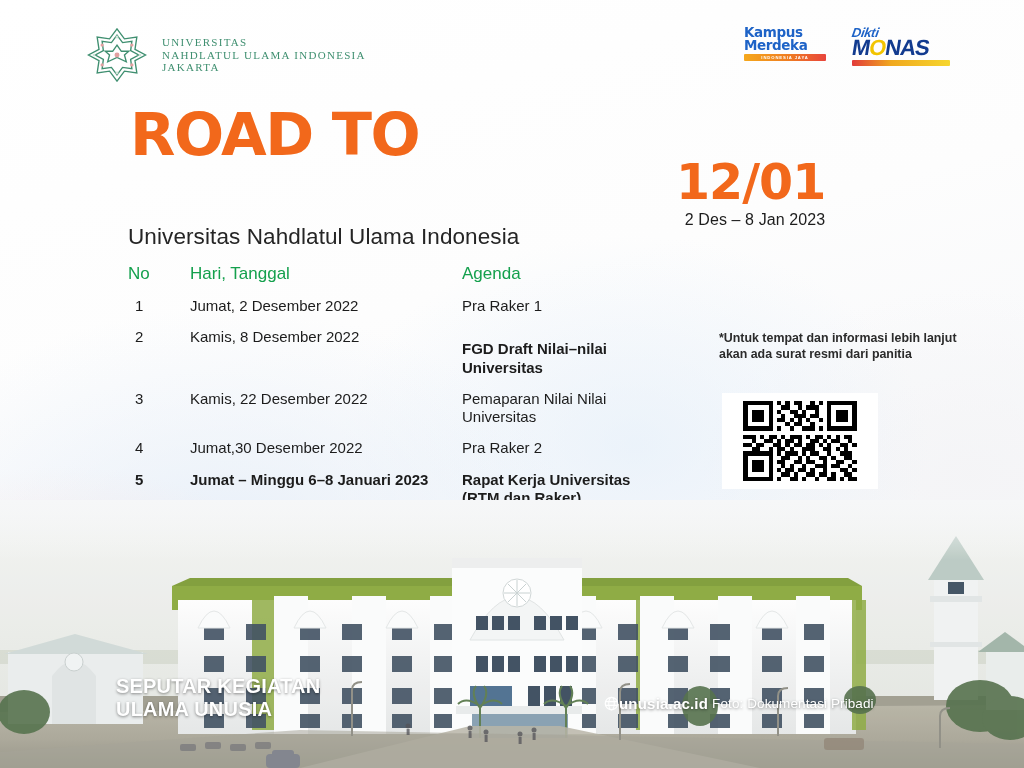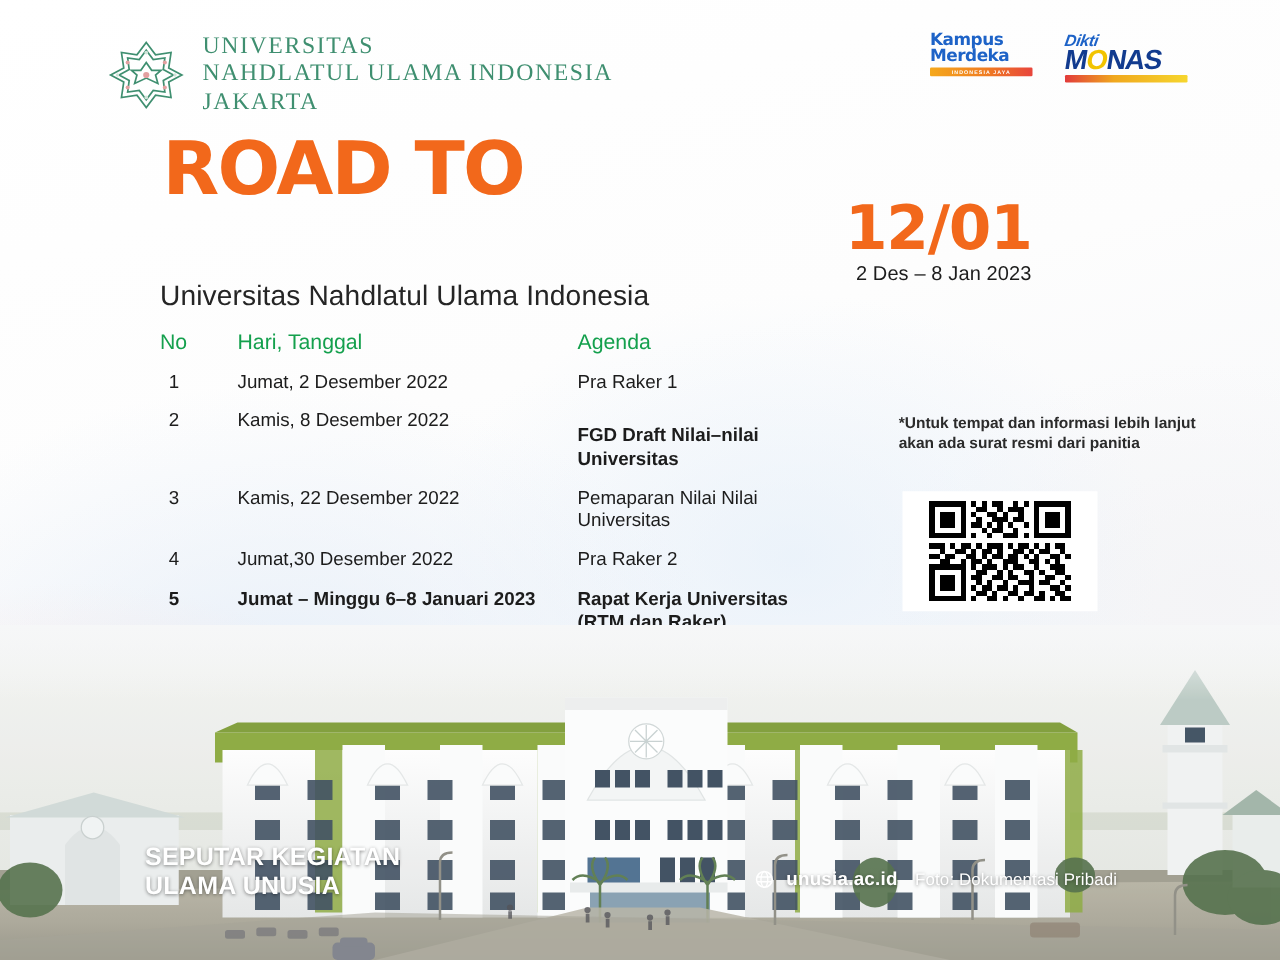--- a/index.html
+++ b/index.html
@@ -22,21 +22,21 @@
       linear-gradient(165deg,#ffffff 0%,#fdfdfd 40%,#f7f8fa 70%,#f2f4f7 100%);
   }
 
   
   .header { position:absolute; top:18px; left:0; width:1024px; height:70px; }
   .logo-lockup { position:absolute; left:86px; top:8px; display:flex; align-items:center; gap:14px; }
   .logo-mark { width:62px; height:58px; flex:none; }
   .logo-text { line-height:1.18; }
   .logo-text div {
     font-family:"Liberation Serif", serif;
-    font-size:19px; letter-spacing:1.3px;
+    font-size:11px; letter-spacing:1.3px;
     color:#3f8f70; font-weight:400;
   }
 
   .partner-logos { position:absolute; right:74px; top:8px; display:flex; align-items:flex-start; gap:26px; }
 
   
   .km { width:82px; }
   .km-word { font-size:13.5px; font-weight:700; color:#1e63c7; line-height:.95; letter-spacing:-.4px; font-family:"DejaVu Sans", sans-serif; }
   .km-bar { margin-top:2px; height:7px; background:linear-gradient(90deg,#f5a81c 0%,#ef7c22 55%,#e8453c 100%); border-radius:1px; position:relative; }
   .km-bar span { position:absolute; inset:0; font-size:4.2px; color:#fff; letter-spacing:.9px; text-align:center; line-height:7px; font-weight:700; }
@@ -96,21 +96,21 @@
   .photo svg { display:block; width:1024px; height:268px; }
 
   .footer-tag {
     position:absolute; left:116px; bottom:48px;
     color:#ffffff; font-weight:700; font-size:20px; line-height:1.12;
     letter-spacing:.2px;
     text-shadow:0 1px 3px rgba(0,0,0,.45);
   }
   .footer-right {
     position:absolute; left:604px; bottom:56px;
-    display:flex; align-items:center; gap:10px;
+    display:flex; align-items:center; 
     color:#ffffff; text-shadow:0 1px 3px rgba(0,0,0,.45);
   }
   .globe { width:15px; height:15px; flex:none; }
   .site { font-size:15px; font-weight:700; letter-spacing:.2px; }
   .credit { font-size:13.5px; margin-left:4px; letter-spacing:.1px; }
 </style>
 </head>
 <body>
 
 <div id="poster">

